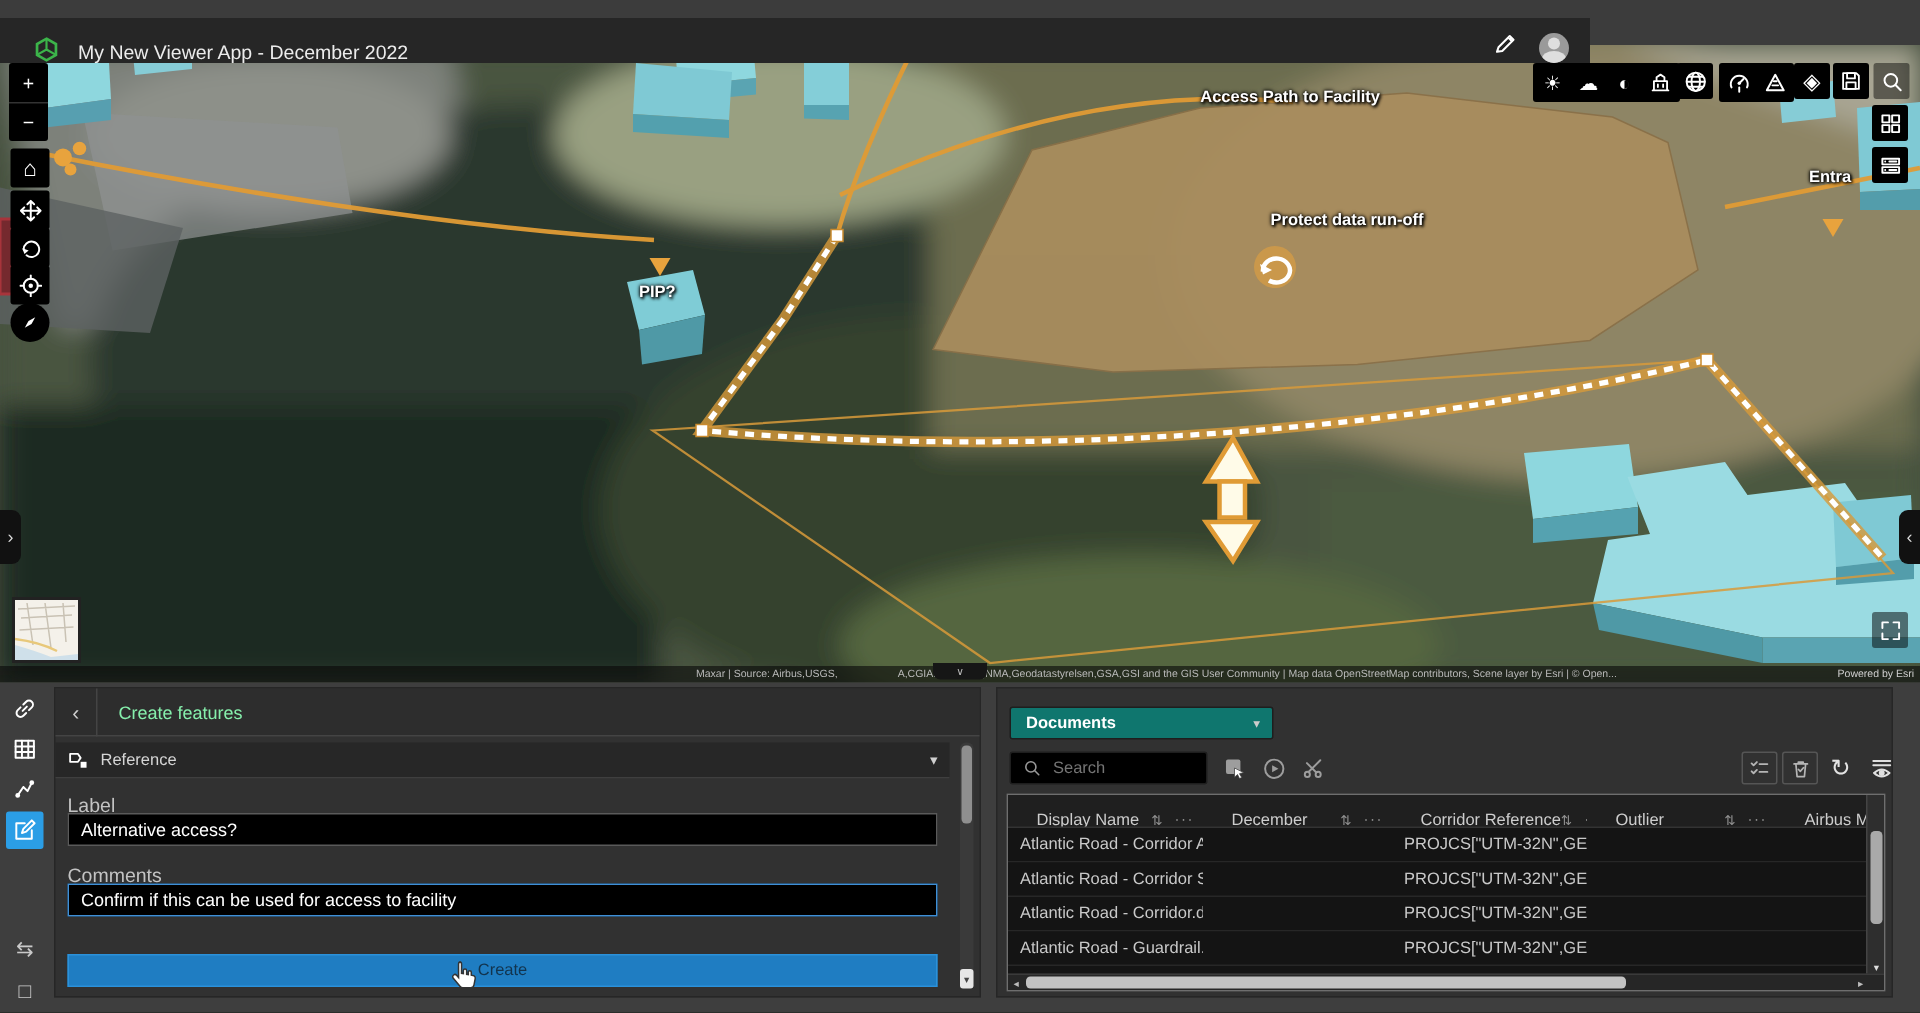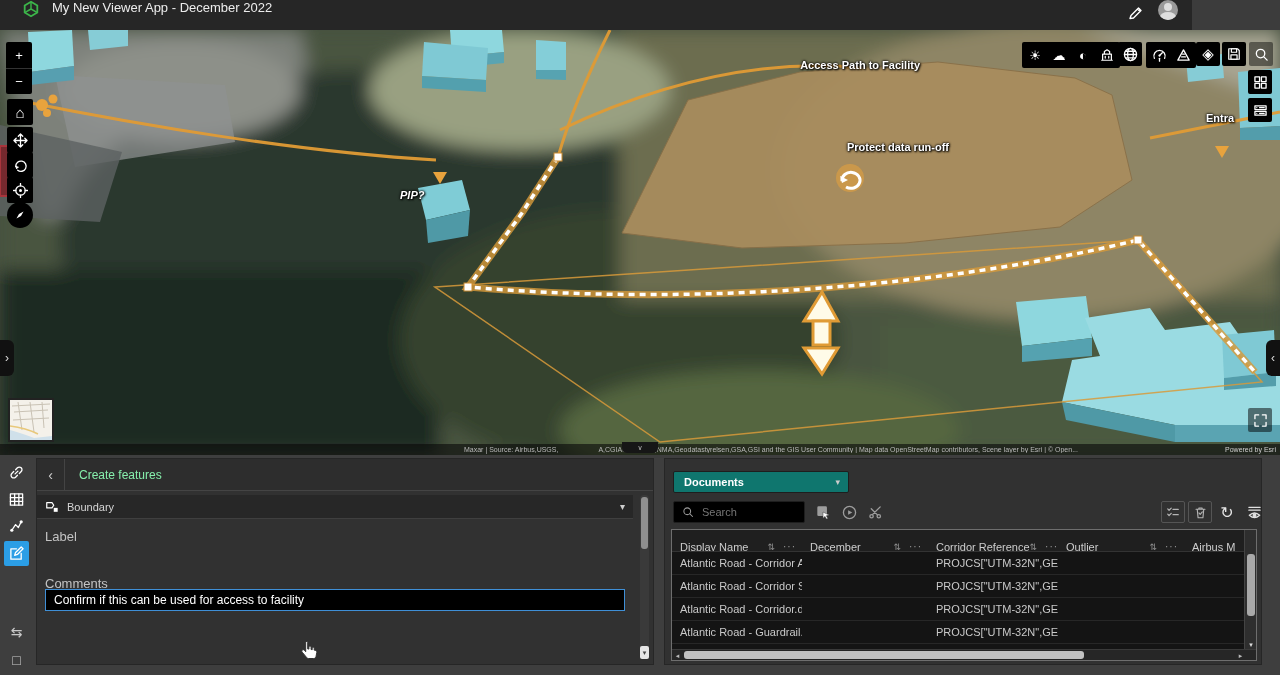--- a/index.html
+++ b/index.html
@@ -1,20 +1,20 @@
 <!DOCTYPE html>
 <html><head>
 <meta charset="utf-8">
 <style>
   html,body{margin:0;padding:0;background:#1a1a1a;}
   *{box-sizing:border-box;font-family:"Liberation Sans",sans-serif;}
   .stage{position:relative;width:1280px;height:675px;overflow:hidden;background:#3c3c3c;}
 
   
-  .topbar{position:absolute;left:0;top:0;width:1192px;height:30px;background:#262626;display:flex;align-items:flex-start;z-index:40;}
+  .topbar{position:absolute;left:0;top:12px;width:1060px;height:30px;background:#262626;display:flex;align-items:flex-end;z-index:40;}
   .topbar .logo{margin-left:22px;width:18px;height:18px;}
   .topbar .title{margin-left:12px;color:#ececec;font-size:13px;}
   .topbar .spacer{flex:1;}
   .tb-ic{width:26px;height:26px;display:flex;align-items:center;justify-content:center;color:#cfcfcf;cursor:pointer;}
   .avatar{width:20px;height:20px;border-radius:50%;background:#9a9a9a;margin:0 14px 0 10px;position:relative;overflow:hidden;}
   .avatar:before{content:"";position:absolute;left:6px;top:3px;width:8px;height:8px;border-radius:50%;background:#dedede;}
   .avatar:after{content:"";position:absolute;left:2px;top:12px;width:16px;height:10px;border-radius:50%;background:#dedede;}
 
   
   .map{position:absolute;left:0;top:30px;width:1280px;height:425px;overflow:hidden;background:#45503f;}
@@ -66,21 +66,21 @@
   .docsel span.txt{margin-left:10px;font-weight:bold;}
   .docsel span.car{margin-left:auto;margin-right:8px;font-size:9px;color:#ccc;}
   .searchbox{position:absolute;left:8px;top:42px;width:132px;height:22px;background:#000;border:1px solid #1e1e1e;border-radius:2px;display:flex;align-items:center;}
   .searchbox input{background:transparent;border:none;outline:none;color:#ddd;font-size:11px;width:96px;}
   .dico{position:absolute;top:42px;width:24px;height:22px;border:none;background:transparent;color:#b9b9b9;display:flex;align-items:center;justify-content:center;cursor:pointer;padding:0;}
   .dico.box{border:1px solid #555;border-radius:2px;}
 
   .tblwrap{position:absolute;left:6px;top:70px;width:586px;height:132px;background:#121212;border:1px solid #6e6e6e;overflow:hidden;}
   .tvp{position:absolute;left:0;top:0;width:573px;height:121px;overflow:hidden;}
   .thead{display:grid;grid-template-columns:130px 126px 130px 126px 150px;height:22px;background:#1f1f1f;border-bottom:1px solid #333;}
-  .th{display:flex;align-items:center;color:#cdcdcd;font-size:11px;padding-left:8px;overflow:hidden;white-space:nowrap;margin-top:12px;}
+  .th{display:flex;align-items:center;color:#cdcdcd;font-size:11px;padding-left:19px;overflow:hidden;white-space:nowrap;margin-top:12px;}
   .th .sort{margin-left:auto;font-size:9px;color:#8f8f8f;cursor:pointer;}
   .th .dots{margin:0 6px 0 8px;font-size:10px;color:#9a9a9a;letter-spacing:1px;cursor:pointer;}
   .trow{display:grid;grid-template-columns:130px 126px 130px 126px 150px;height:23px;border-bottom:1px solid #272727;background:#141414;}
   .td{display:flex;align-items:center;color:#c9c9c9;font-size:11px;padding-left:8px;overflow:hidden;white-space:nowrap;}
   .tvscroll{position:absolute;right:0;top:0;width:12px;height:121px;background:#2e2e2e;border-left:1px solid #444;}
   .tvscroll .tvthumb{position:absolute;left:2px;top:24px;width:8px;height:62px;background:#a9a9a9;border-radius:3px;}
   .tvscroll .tvdown{position:absolute;left:0;bottom:0;width:12px;height:12px;color:#ddd;font-size:7px;display:flex;align-items:center;justify-content:center;cursor:pointer;}
   .thscroll{position:absolute;left:0;bottom:0;width:586px;height:11px;background:#262626;border-top:1px solid #3a3a3a;}
   .thscroll .hthumb{position:absolute;left:12px;top:1px;width:400px;height:8px;background:#c2c2c2;border-radius:3px;}
   .thscroll .harrow{position:absolute;top:0;width:11px;height:11px;color:#bbb;font-size:7px;display:flex;align-items:center;justify-content:center;cursor:pointer;}
@@ -222,21 +222,21 @@
 
       <g stroke="#e09b35" stroke-width="3" fill="#fffbe8">
         <path d="M822,262 L804,291 L838,291 Z"></path>
         <rect x="813" y="291" width="17" height="24"></rect>
         <path d="M804,318 L838,318 L822,344 Z"></path>
       </g>
     </svg>
 
     <div class="maplabel" style="left:700px;top:29px;width:220px;text-align:right;">Access Path to Facility</div>
     <div class="maplabel" style="left:818px;top:111px;width:160px;text-align:center;">Protect data run-off</div>
-    <div class="maplabel" style="left:400px;top:159px;font-style:italic;">PIP?</div>
+    <div class="maplabel" style="left:426px;top:159px;">PIP?</div>
     <div class="maplabel" style="left:1206px;top:82px;">Entra</div>
 
     <div class="mgroup vgroup" style="left:6px;top:12px;">
       <button class="gbtn">
           <span>+</span>
         </button>
       <button class="gbtn" style="border-top:1px solid #333;">
           <span>−</span>
         </button>
     </div>
@@ -416,29 +416,31 @@
     <section class="panel cpanel">
       <div class="phead">
         <button class="back"><span>‹</span></button>
         <span class="ptitle">Create features</span>
       </div>
       <div class="snaprow">
         <svg width="14" height="14" viewBox="0 0 16 16" style="margin-left:8px;">
             <path class="ic" d="M2 3 h6 l2 3 -2 3 H2 z"></path>
             <rect x="10" y="9" width="4.5" height="4.5" fill="#fff"></rect>
           </svg>
-        <span class="slabel">Boundary</span>
+        <span class="slabel">Reference</span>
         <span class="scaret">▾</span>
       </div>
 
       <label class="flabel" style="top:70px;">Label</label>
+      <input class="finput" style="top: 83px;" value="Alternative access?">
 
       <label class="flabel" style="top:117px;">Comments</label>
       <input class="finput focus" style="top: 130px;" value="Confirm if this can be used for access to facility">
 
+      <button class="createbtn">Create</button>
 
       <div class="vscroll">
         <div class="thumb"></div>
         <div class="sdown">
             <span>▾</span>
           </div>
       </div>
     </section>
 
     <section class="panel dpanel">

